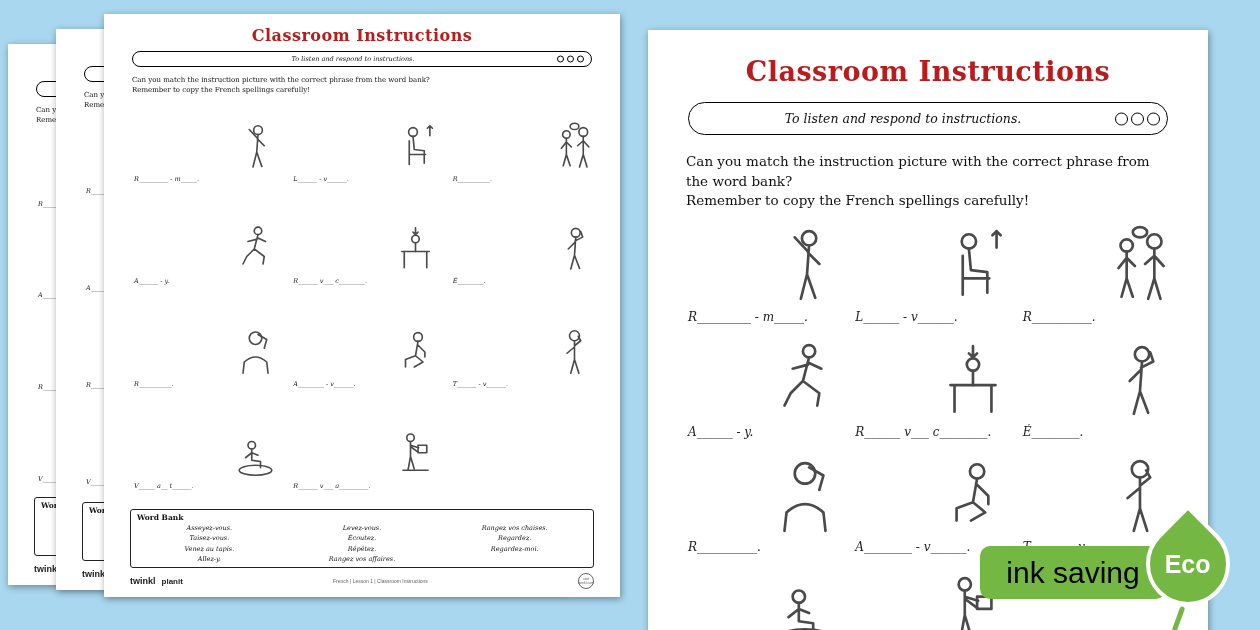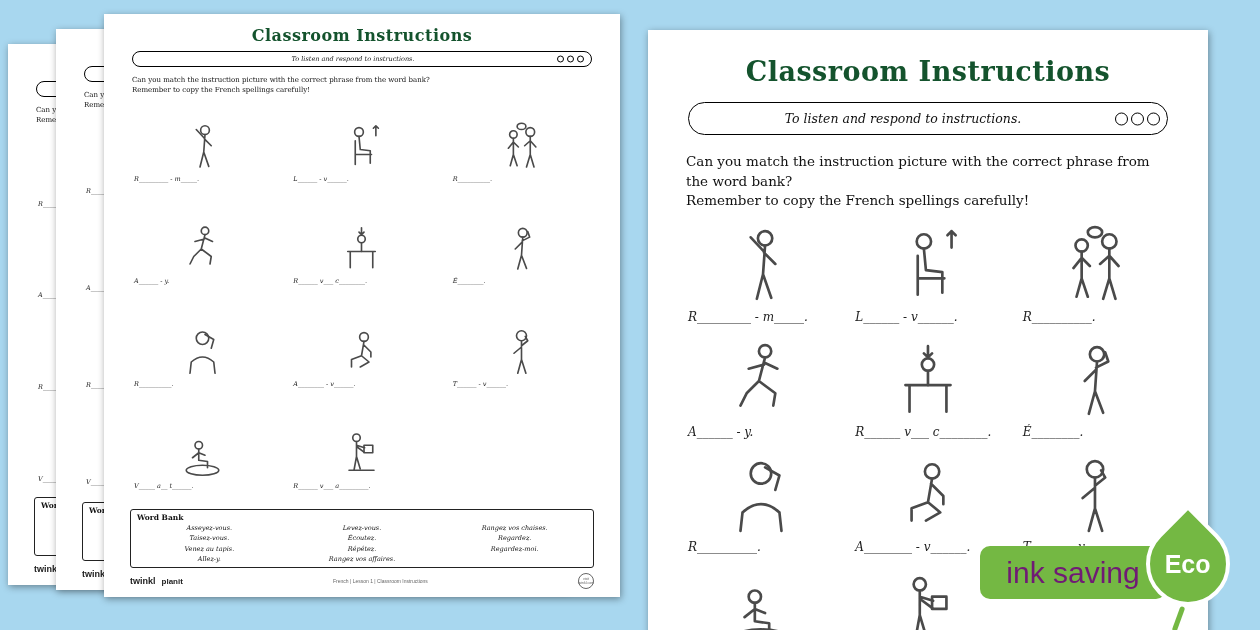--- a/index.html
+++ b/index.html
@@ -28,21 +28,21 @@
   .sheet-small .sheet{padding:12px 26px 8px;}
   .sheet-large .sheet{padding:26px 36px 20px;}
 
   .sheet-small{--title-fs:16px;--obj-fs:6.5px;--instr-fs:7px;--img:50px;
     --cap-fs:6.5px;--wb-title:7.5px;--wb-item:6.5px;--dot:7px;}
   .sheet-large{--title-fs:27px;--obj-fs:12.5px;--instr-fs:13.5px;--img:82px;
     --cap-fs:12px;--wb-title:13px;--wb-item:12px;--dot:13px;}
 
   .title{
     margin:0;text-align:center;font-family:"DejaVu Serif",serif;
-    font-weight:bold;font-size:var(--title-fs);color:#14532d;letter-spacing:.5px;
+    font-weight:bold;font-size:var(--title-fs);color:#b91c1c;letter-spacing:.5px;
   }
   .objective{
     position:relative;border:1.5px solid #000;text-align:center;
     font-family:"DejaVu Serif",serif;font-style:italic;color:#111;
     font-size:var(--obj-fs);
   }
   .sheet-small .objective{margin:6px 2px 8px;padding:3px 26px 3px 8px;border-radius:9px;}
   .sheet-large .objective{margin:15px 4px 17px;padding:8px 70px 8px 20px;border-radius:17px;}
   .dots{position:absolute;right:7px;top:50%;transform:translateY(-50%);display:flex;gap:3px;}
   .dots i{display:block;width:var(--dot);height:var(--dot);border-radius:50%;
@@ -53,21 +53,21 @@
     font-size:var(--instr-fs);line-height:1.45;margin:0 2px 8px;
   }
   .sheet-large .instr{margin-bottom:14px;}
 
   .grid{
     display:grid;grid-template-columns:repeat(3,1fr);
     column-gap:14px;
   }
   .sheet-small .grid{flex:1;align-content:space-around;row-gap:4px;}
   .sheet-large .grid{row-gap:16px;}
-  .cell{display:flex;flex-direction:column;align-items:center;}
+  .cell{display:flex;flex-direction:column;align-items:flex-end;}
   .pic{height:var(--img);width:calc(var(--img) * .78);}
   .pic *{fill:none;stroke:#4a4a4a;stroke-width:2.6;stroke-linecap:round;stroke-linejoin:round;}
   .caption{
     align-self:flex-start;margin-left:4px;margin-top:3px;
     font-family:"DejaVu Serif",serif;font-style:italic;color:#222;
     font-size:var(--cap-fs);white-space:nowrap;
   }
 
   .wordbank{
     margin-top:auto;border:1.5px solid #222;border-radius:3px;
@@ -85,21 +85,21 @@
   .pl{font-weight:bold;font-size:8px;color:#222;}
   .f-center{flex:1;text-align:center;font-size:5px;color:#666;}
   .f-right{width:16px;height:16px;border:1px solid #666;border-radius:50%;
     font-size:3.5px;color:#666;display:flex;align-items:center;
     justify-content:center;text-align:center;box-sizing:border-box;}
 
   
   .eco-bar{
     position:absolute;left:980px;top:546px;width:186px;height:53px;
     background:var(--green,#74b843);border-radius:10px;
-    color:#701a75;font-size:30px;line-height:53px;text-align:center;
+    color:#000000;font-size:30px;line-height:53px;text-align:center;
     z-index:5;
   }
   .eco-leaf{
     position:absolute;left:1146px;top:522px;width:84px;height:84px;
     background:var(--green,#74b843);border:4px solid #fff;box-sizing:border-box;
     border-radius:0 50% 50% 50%;transform:rotate(45deg);
     z-index:6;display:flex;align-items:center;justify-content:center;
   }
   .eco-text{transform:rotate(-45deg);color:#fff;font-weight:bold;font-size:25px;}
   .eco-stem{

